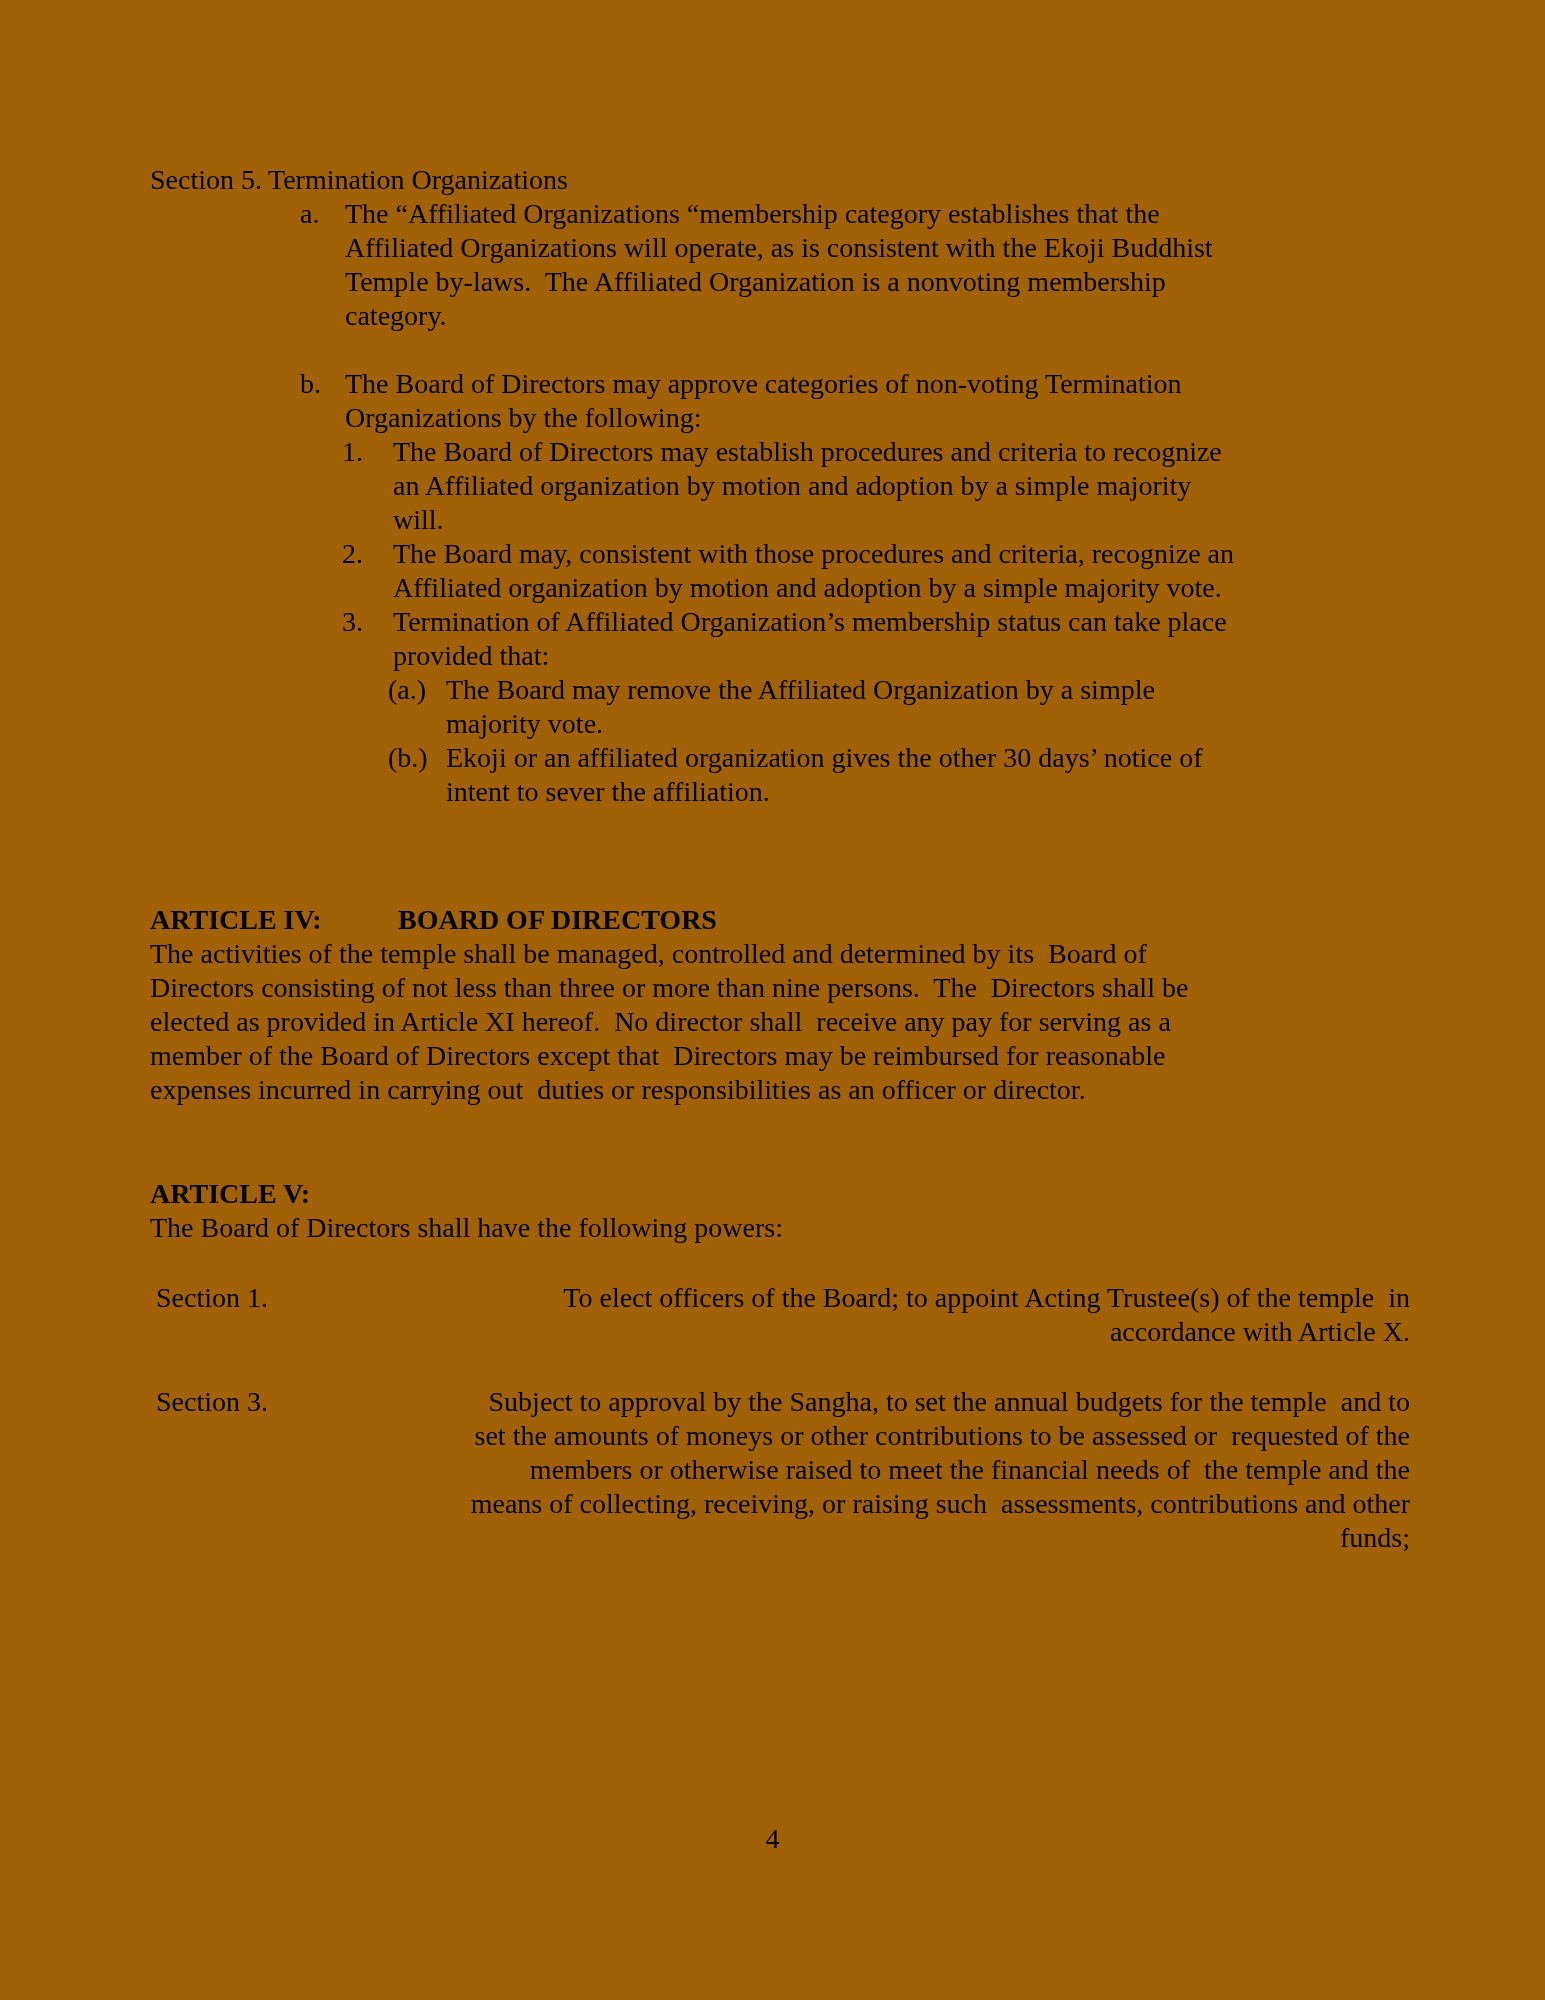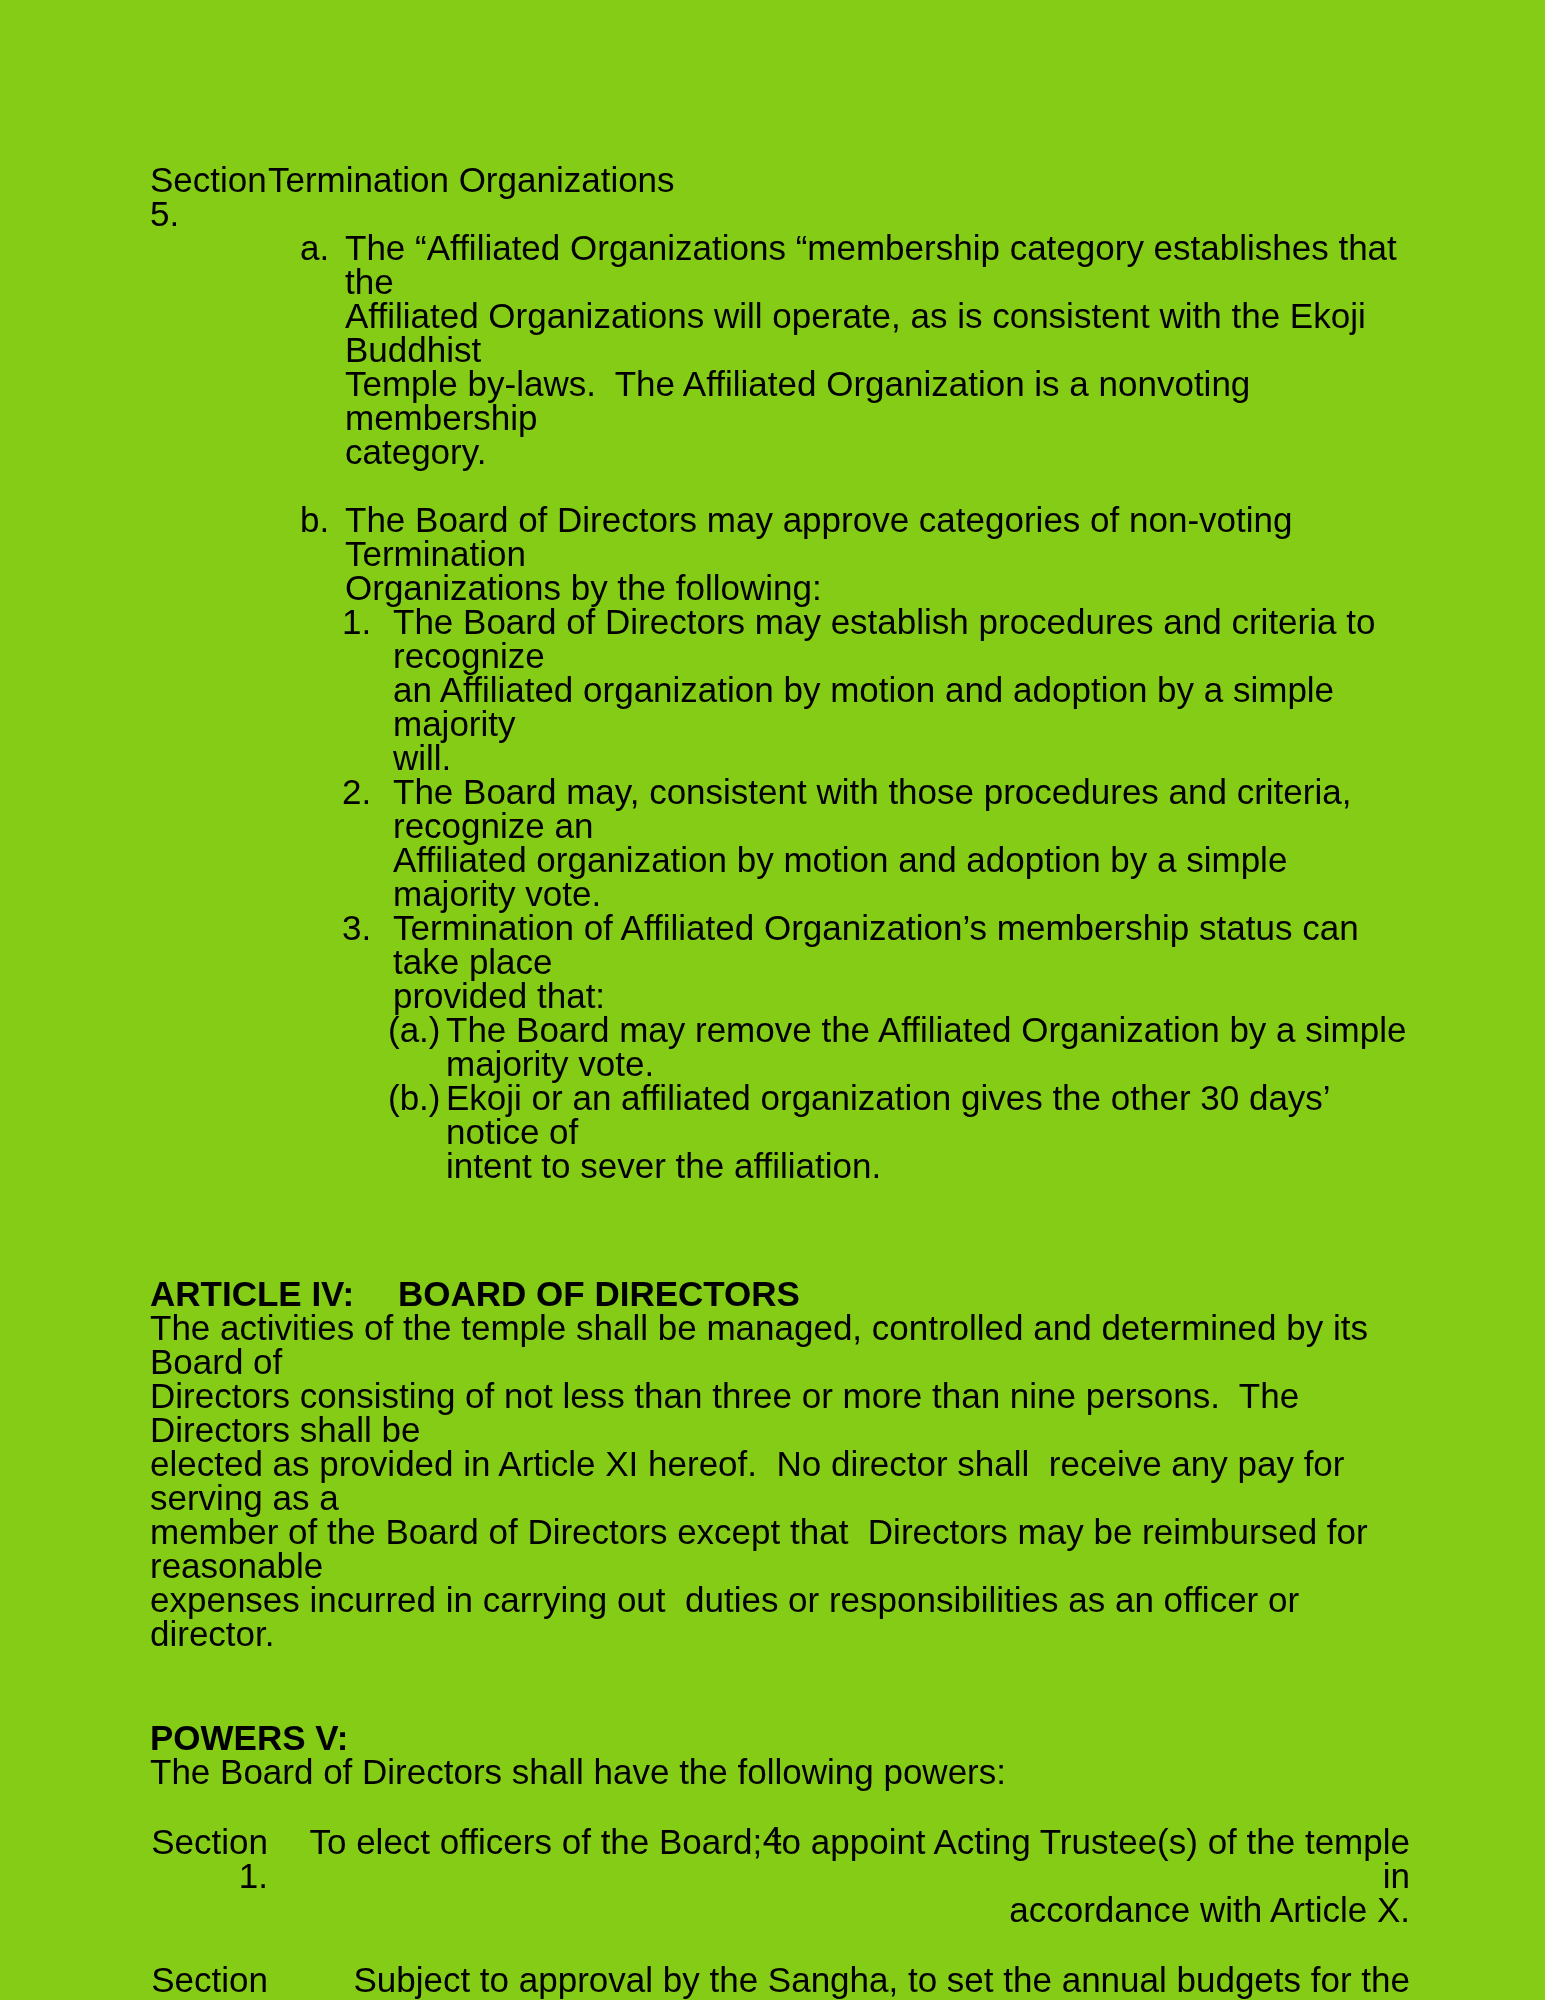--- a/index.html
+++ b/index.html
@@ -1,23 +1,23 @@
 <!DOCTYPE html>
 <html><head>
 <meta charset="utf-8">
 <style>
   html, body { margin: 0; padding: 0; background: #ffffff; }
   .page {
     position: relative;
     width: 1545px;
     height: 2000px;
-    background: #84cc16;
+    background: #a16207;
     color: #000000;
-    font-family: Liberation Sans, sans-serif;
-    font-size: 35px;
+    font-family: Liberation Serif, serif;
+    font-size: 28px;
     line-height: 34px;
     overflow: hidden;
   }
   .content {
     position: absolute;
     left: 150px;
     top: 163px;
     width: 1260px;
   }
   .pre { white-space: pre-wrap; }
@@ -110,21 +110,21 @@
       <span class="h-label">ARTICLE IV:</span>
       <span>BOARD OF DIRECTORS</span>
     </div>
     <div class="pre">The activities of the temple shall be managed, controlled and determined by its  Board of
 Directors consisting of not less than three or more than nine persons.  The  Directors shall be
 elected as provided in Article XI hereof.  No director shall  receive any pay for serving as a
 member of the Board of Directors except that  Directors may be reimbursed for reasonable
 expenses incurred in carrying out  duties or responsibilities as an officer or director.</div>
 
     <div class="heading article5">
-      <span class="h-label">POWERS V:</span>
+      <span class="h-label">ARTICLE V:</span>
     </div>
     <div class="pre">The Board of Directors shall have the following powers:</div>
 
     <div class="row power-section">
       <span class="sec-label">Section 1.</span>
       <div class="sec-body pre">To elect officers of the Board; to appoint Acting Trustee(s) of the temple  in
 accordance with Article X.</div>
     </div>
 
 

